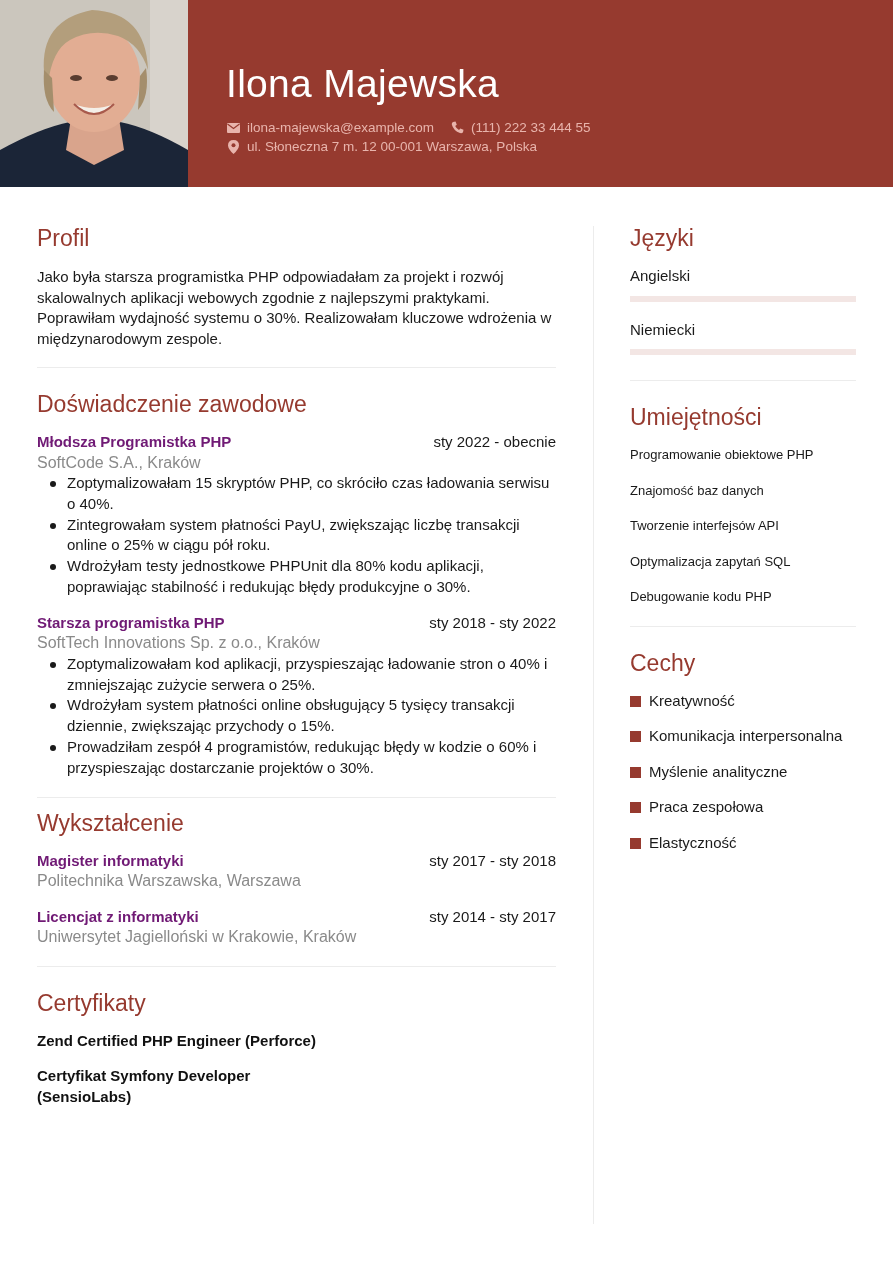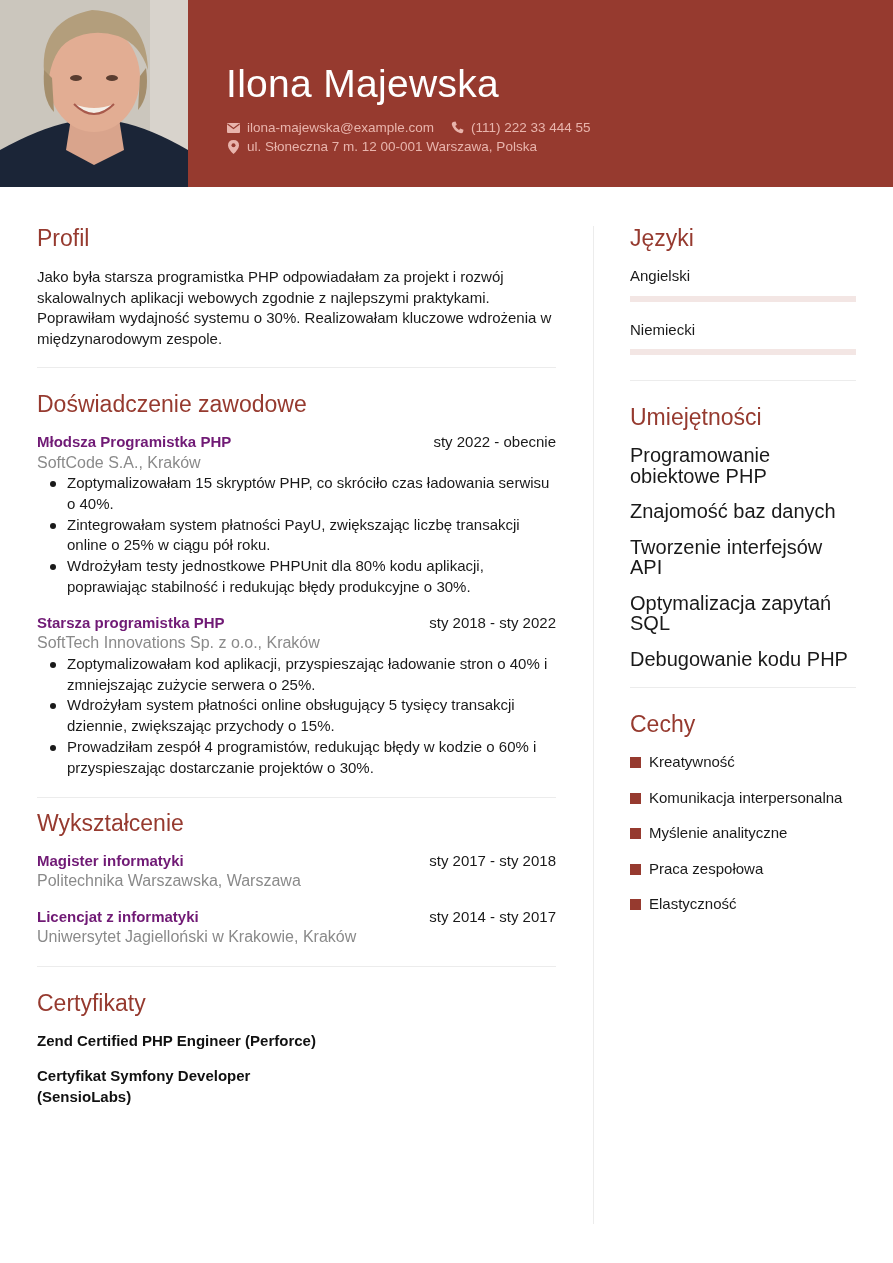--- a/index.html
+++ b/index.html
@@ -56,21 +56,21 @@
 
     
     .lang { margin-top: 12px; }
     .lang + .lang { margin-top: 18px; }
     .lang-name { font-size: 15px; line-height: 20.5px; }
     .lang-bar { margin-top: 9px; height: 6px; background: #f3e6e4; width: 100%; position: relative; }
     .lang-fill { position: absolute; left: 0; top: 0; height: 100%; background: #f3e6e4; }
     .sidebar .hr.s1 { margin-top: 25px; }
 
     .skills-title { margin-top: 20px; }
-    .skill { font-size: 20px; line-height: 20.5px; }
+    .skill { font-size: 13px; line-height: 20.5px; }
     .skill1 { margin-top: 12px; }
     .skill + .skill { margin-top: 15px; }
     .sidebar .hr.s2 { margin-top: 18px; }
 
     .traits-title { margin-top: 20px; }
     .trait { display: flex; font-size: 15px; line-height: 20.5px; }
     .trait1 { margin-top: 12px; }
     .trait + .trait { margin-top: 15px; }
     .trait .sq { width: 11px; height: 11px; background: #963a2f; margin-top: 5px; margin-right: 8px; flex: 0 0 11px; }
   </style>

